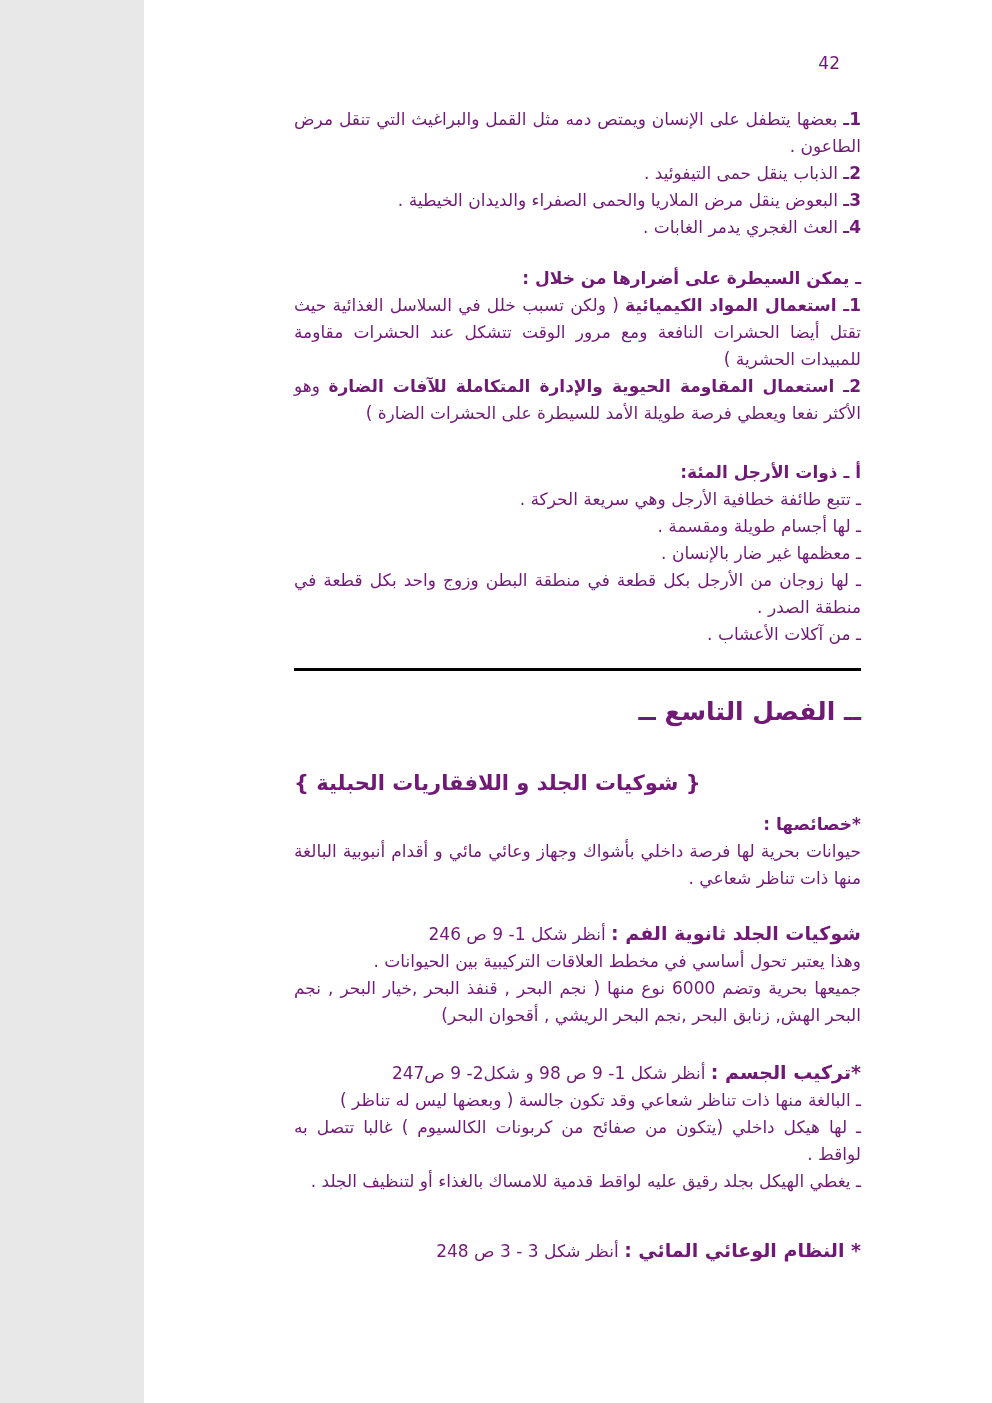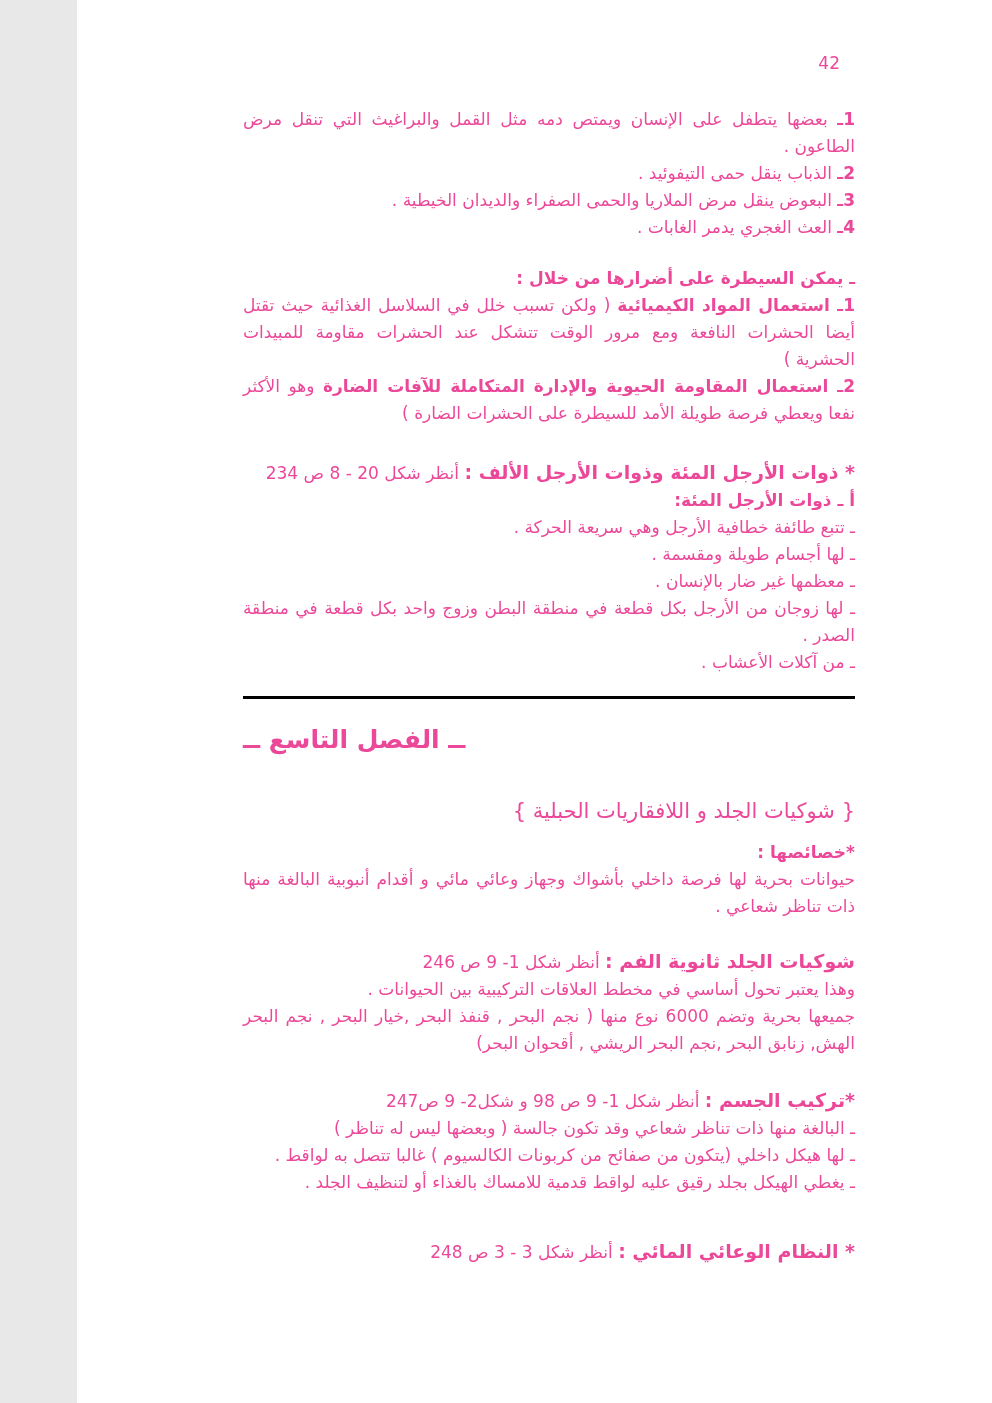--- a/index.html
+++ b/index.html
@@ -3,64 +3,63 @@
   <meta charset="utf-8">
   <style>
     html, body { margin: 0; padding: 0; }
     body {
       width: 992px; height: 1403px;
       background: #e8e8e8;
       font-family: "DejaVu Sans", sans-serif;
     }
     .page {
       position: relative;
-      width: 915px; height: 1403px;
+      width: 848px; height: 1403px;
       background: #ffffff;
-      color: #ec4899;
+      color: #701a75;
       direction: rtl;
       font-size: 17px;
       line-height: 27px;
       overflow: hidden;
     }
     .page-number {
       position: absolute;
       top: 50px; right: 152px;
       font-size: 17px;
       direction: ltr;
     }
     .content {
       position: absolute;
-      top: 106px; right: 137px; left: 150px;
+      top: 106px; right: 131px; left: 150px;
       text-align: justify;
-      margin-left: 16px;
     }
     p.line { margin: 0; }
     .bold { font-weight: bold; }
     .num { font-weight: bold; }
     .h { font-weight: bold; font-size: 19px; }
     .sec-control   { margin-top: 24px; }
     .sec-myriapods { margin-top: 32px; }
     .divider {
       border: none;
       border-top: 3px solid #000000;
       margin: 20px 0 22px 0;
       height: 0;
     }
     .chapter-title {
       margin: 0;
       font-size: 25px;
       font-weight: bold;
-      text-align: left;
+      text-align: right;
       line-height: 38px;
     }
     .chapter-subtitle {
       margin: 36px 0 0 0;
       font-size: 21px;
-      font-weight: normal;
-      text-align: right;
+      font-weight: bold;
+      text-align: left;
       line-height: 32px;
     }
     .sec-chars { margin-top: 12px; }
     .sec-deut  { margin-top: 28px; }
     .sec-body  { margin-top: 30px; }
     .sec-water { margin-top: 42px; }
   </style>
 </head>
 <body>
 
@@ -77,21 +76,20 @@
       <p class="line"><b class="num">4ـ</b><span> العث الغجري يدمر الغابات .</span></p>
     </section>
 
     <section class="sec-control">
       <p class="line bold">ـ يمكن السيطرة على أضرارها من خلال :</p>
       <p class="line"><b>1ـ استعمال المواد الكيميائية</b><span> ( ولكن تسبب خلل في السلاسل الغذائية حيث تقتل أيضا الحشرات النافعة ومع مرور الوقت تتشكل عند الحشرات مقاومة للمبيدات الحشرية )</span></p>
       <p class="line"><b>2ـ استعمال المقاومة الحيوية والإدارة المتكاملة للآفات الضارة</b><span> وهو الأكثر نفعا ويعطي فرصة طويلة الأمد للسيطرة على الحشرات الضارة )</span></p>
     </section>
 
     <section class="sec-myriapods">
-      <p class="line"><b class="h">* ذوات الأرجل المئة وذوات الأرجل الألف :</b><span> أنظر شكل 20 - 8 ص 234</span></p>
       <p class="line bold">أ ـ ذوات الأرجل المئة:</p>
       <p class="line">ـ تتبع طائفة خطافية الأرجل وهي سريعة الحركة .</p>
       <p class="line">ـ لها أجسام طويلة ومقسمة .</p>
       <p class="line">ـ معظمها غير ضار بالإنسان .</p>
       <p class="line">ـ لها زوجان من الأرجل بكل قطعة في منطقة البطن وزوج واحد بكل قطعة في منطقة الصدر .</p>
       <p class="line">ـ من آكلات الأعشاب .</p>
     </section>
 
     <hr class="divider">
 

